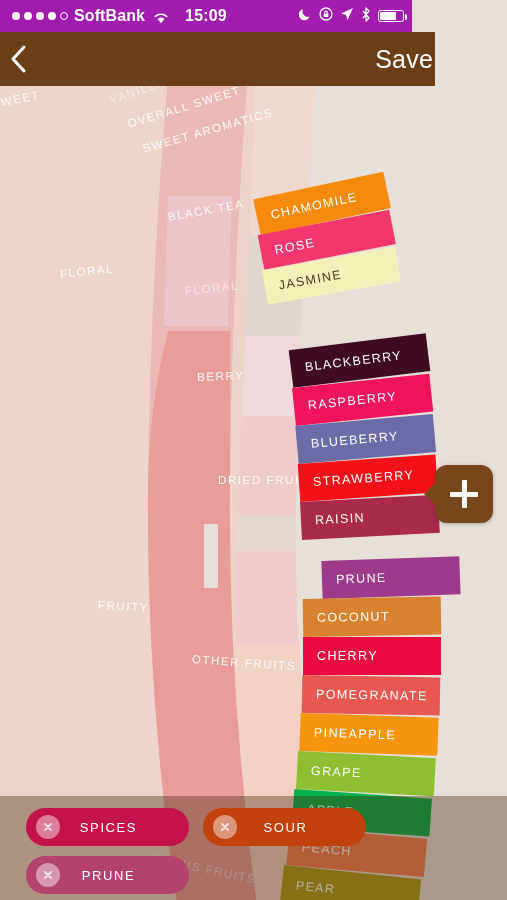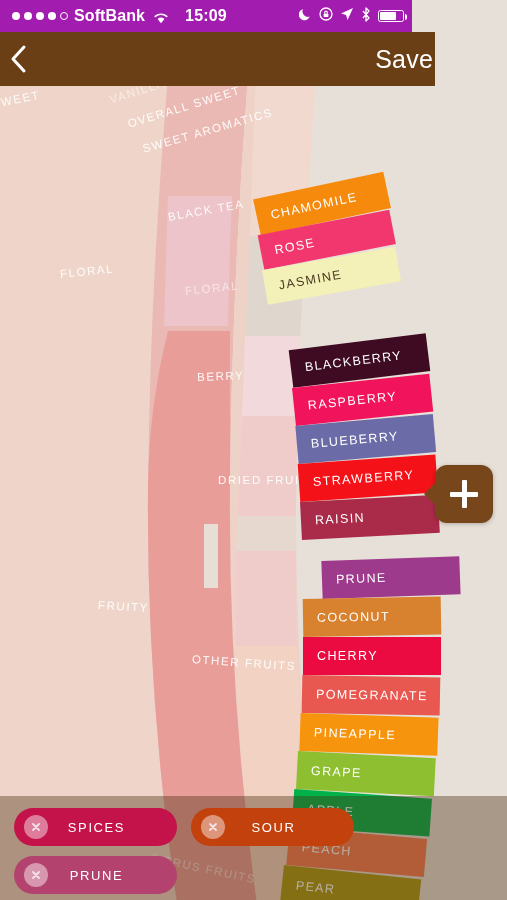--- a/index.html
+++ b/index.html
@@ -70,21 +70,21 @@
     width:0;height:0; border-top:12px solid transparent;
     border-bottom:12px solid transparent; border-right:12px solid #77471B;
   }
   .plus-callout .pl-h{ position:absolute; width:28px;height:5px;background:#fff;border-radius:1px;}
   .plus-callout .pl-v{ position:absolute; width:5px;height:28px;background:#fff;border-radius:1px;}
 
   
   .tray{
     position:absolute; left:0; bottom:0; width:507px; height:104px;
     background:rgba(74,48,18,.40); z-index:40;
-    padding:12px 14px;
+    padding:12px 26px;
   }
   .tagrow{ display:flex; gap:14px; margin-bottom:10px; }
   .tag{
     height:38px; border-radius:19px; display:flex; align-items:center;
     padding:0 10px; cursor:pointer; position:relative;
   }
   .tag .x{
     width:24px;height:24px;border-radius:50%;
     background:rgba(255,255,255,.45);
     display:flex;align-items:center;justify-content:center;flex:0 0 auto;

